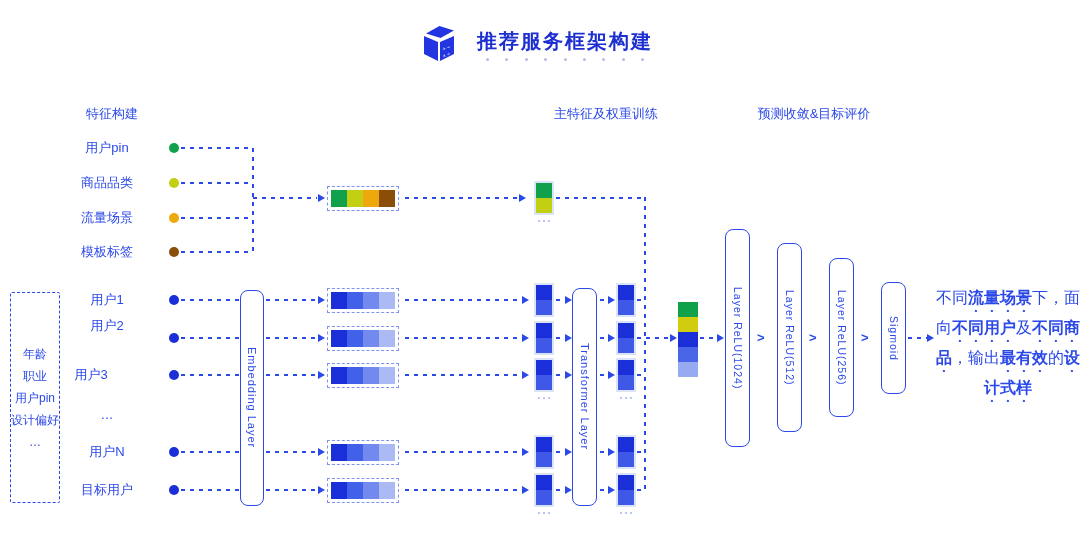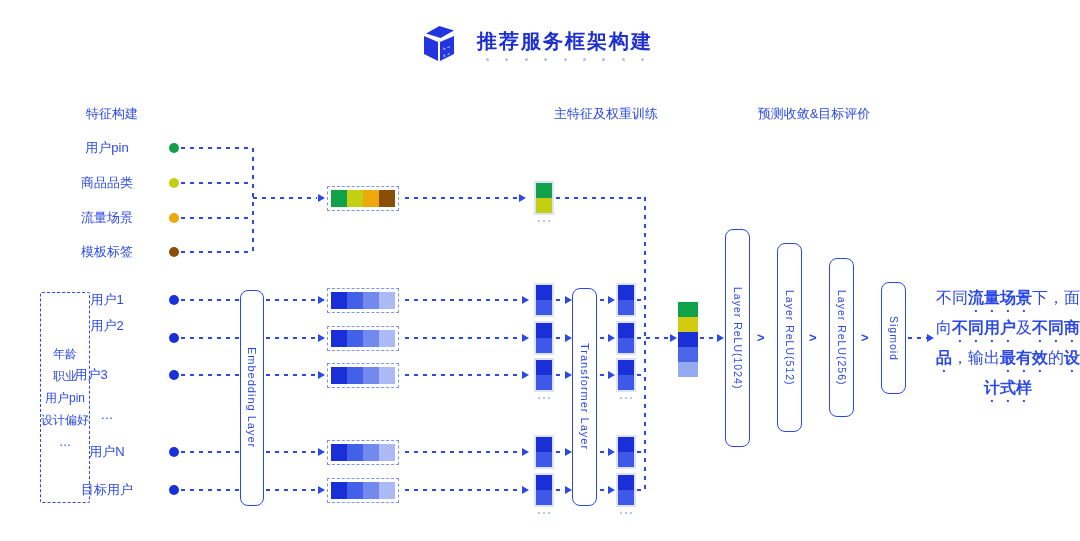--- a/index.html
+++ b/index.html
@@ -123,21 +123,21 @@
   <div class="abs mvec" style="left:678px;top:302px">
     <div class="vcell m1"></div>
       <div class="vcell m2"></div>
       <div class="vcell m3"></div>
       <div class="vcell m4"></div>
       <div class="vcell m5"></div>
   </div>
   <div class="abs dash-h" style="left:700px;top:337px;width:17px"></div>
   <div class="abs ah" style="left:717px;top:334px"></div>
 
-  <div class="abs pbox" style="left:40px;top:292px">
+  <div class="abs pbox" style="left:10px;top:292px">
     <div>年龄</div>
     <div>职业</div>
     <div>用户pin</div>
     <div>设计偏好</div>
     <div>…</div>
   </div>
 
   <div class="abs pill" style="left:240px;top:290px;width:24px;height:216px">
     <span class="vtext">Embedding Layer</span>
   </div>

